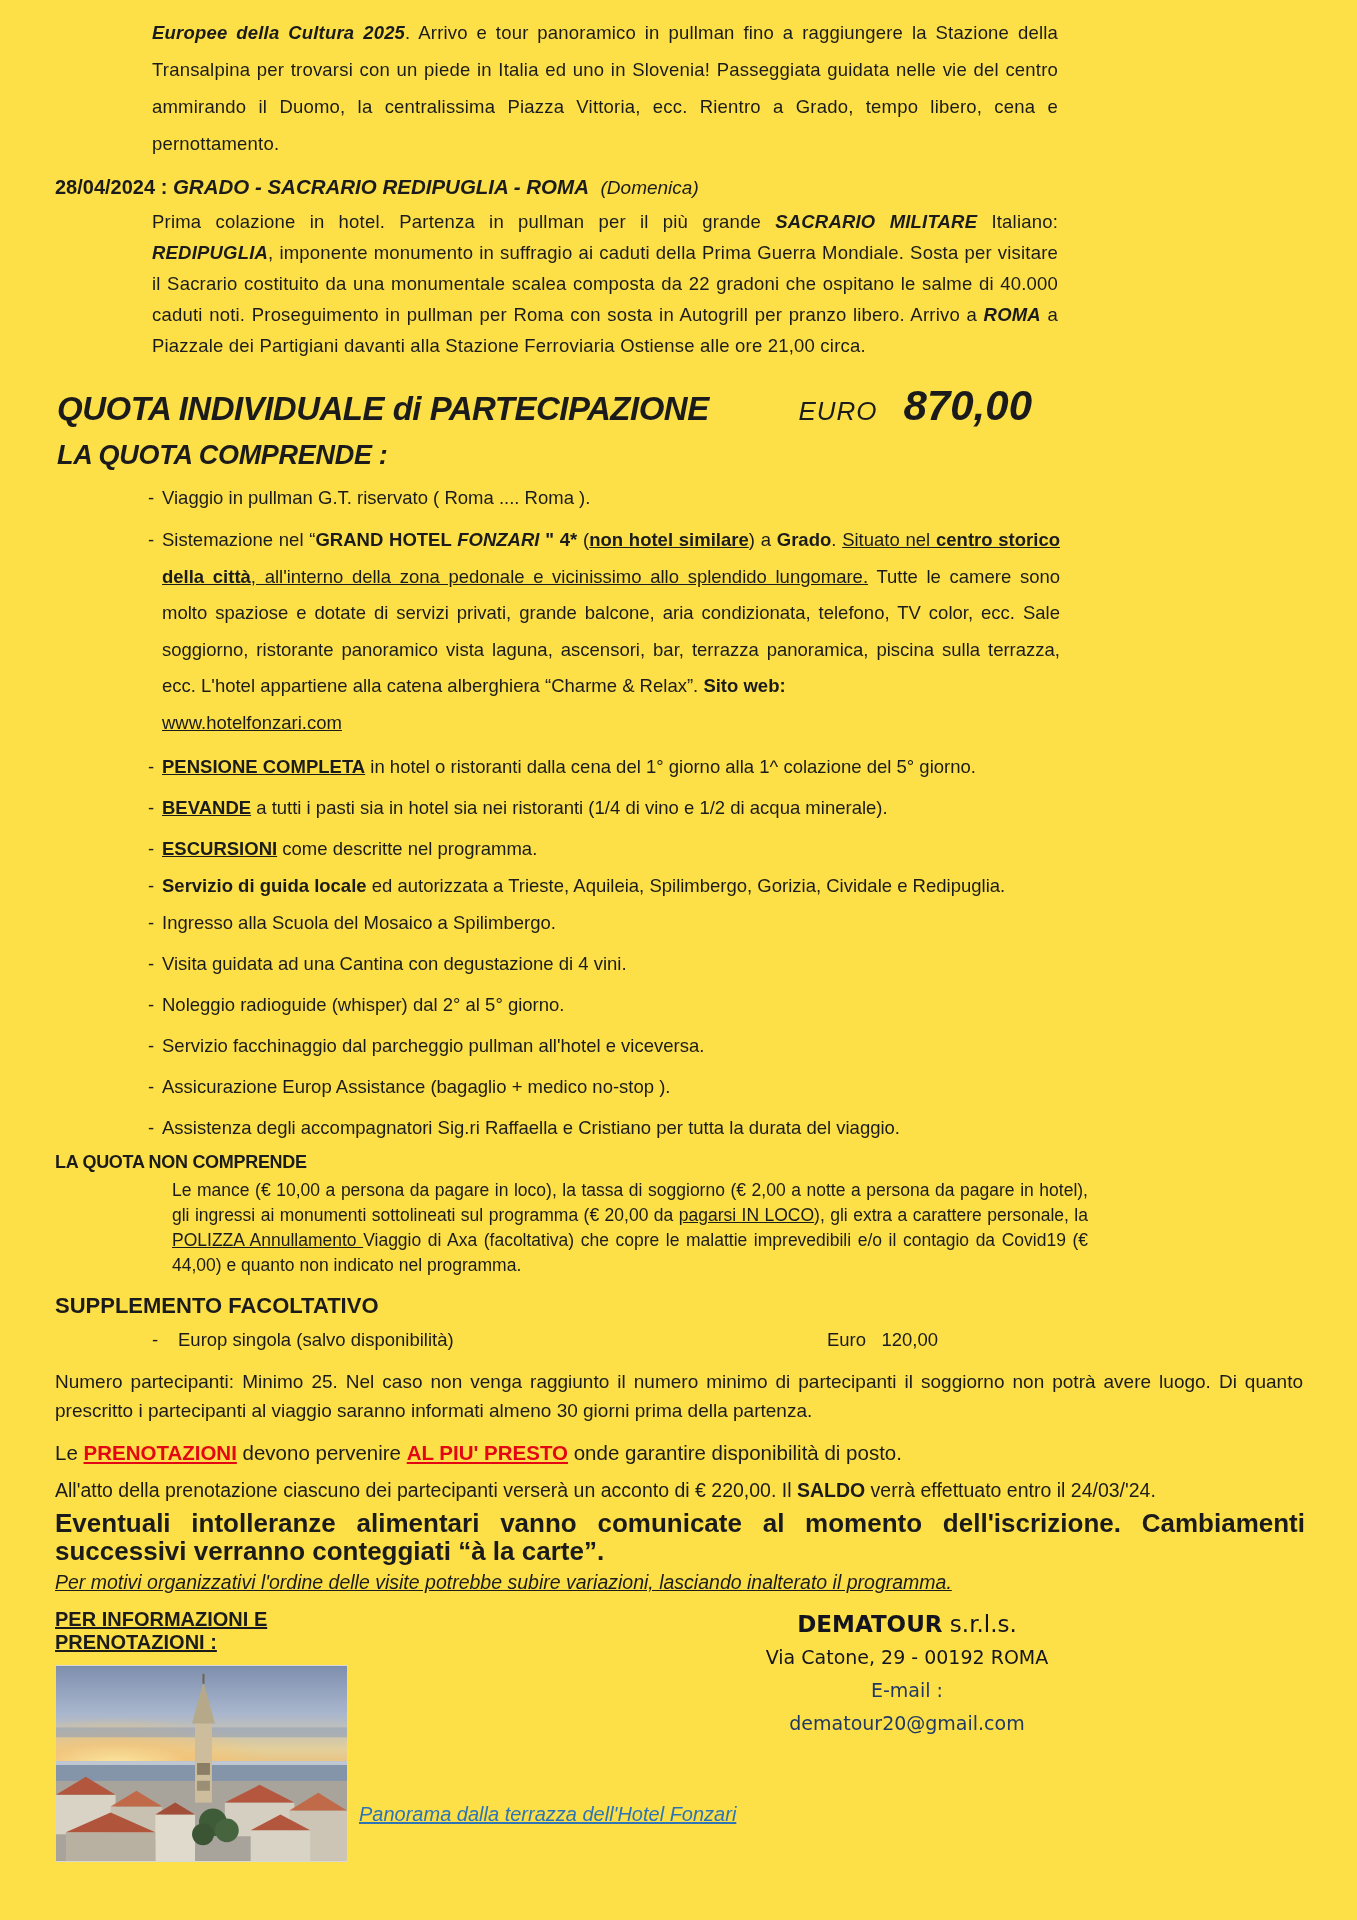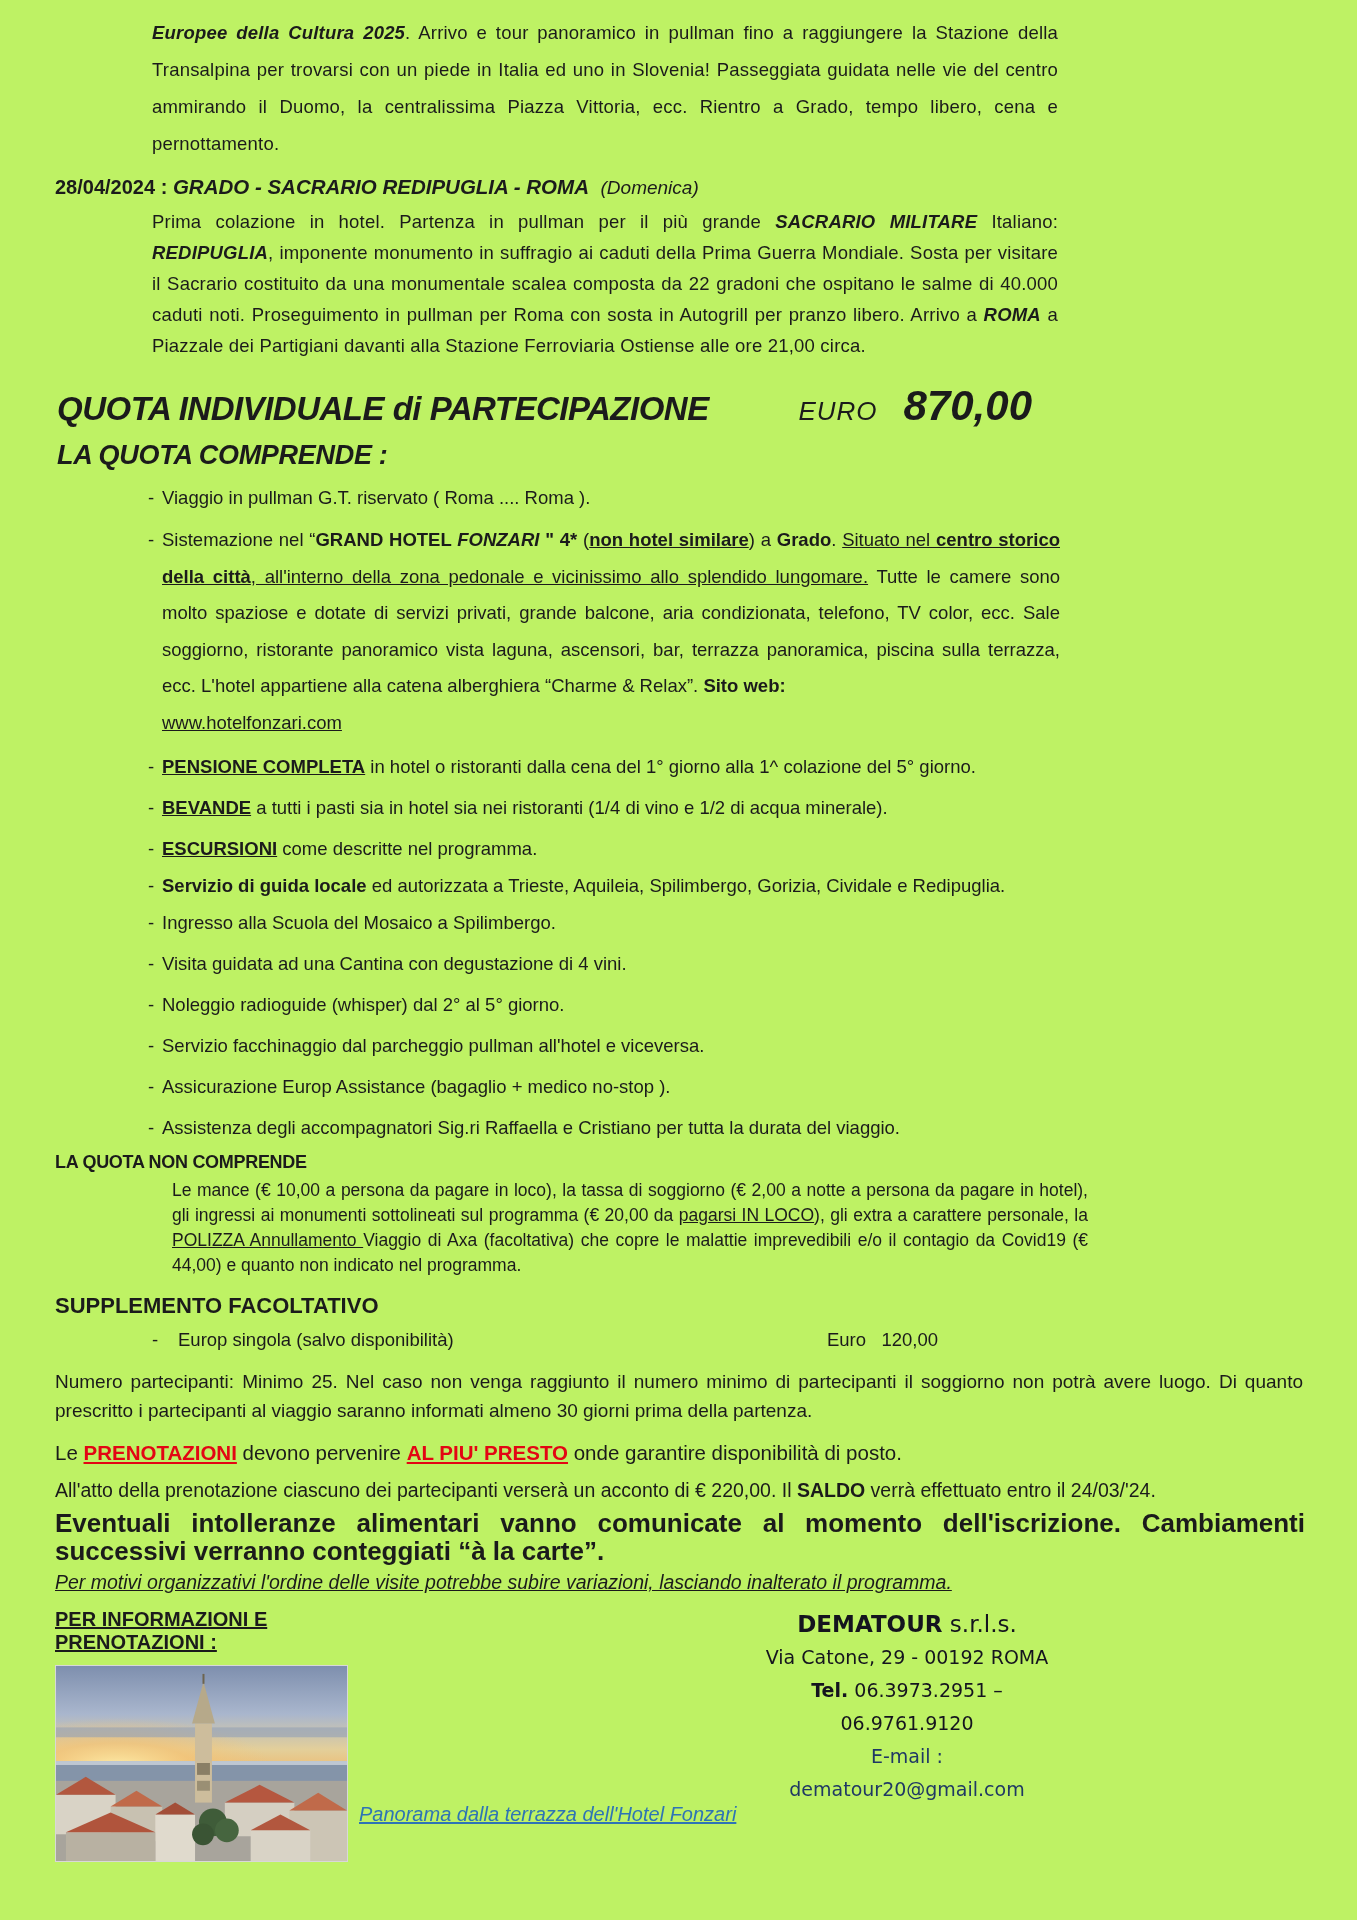--- a/index.html
+++ b/index.html
@@ -9,21 +9,21 @@
     --ink:#1b1b1b;
   }
   *{margin:0;padding:0;box-sizing:border-box;}
   html,body{background:#ffffff;}
   body{
     font-family:"Liberation Sans","DejaVu Sans",sans-serif;
     color:var(--ink);
     -webkit-font-smoothing:antialiased;
   }
   .page{
-    width:1357px;height:1920px;margin:0 auto;background:#bef264;
+    width:1357px;height:1920px;margin:0 auto;background:#fde047;
     padding-top:14px;overflow:hidden;position:relative;
   }
   .b{font-weight:bold}
   .i{font-style:italic}
   .u{text-decoration:underline}
   .red{color:var(--red)}
   .just{text-align:justify}
   .block{display:block}
 
   
@@ -308,23 +308,20 @@
 
     <div class="caption-col">
       <span class="photo-caption">Panorama dalla terrazza dell'Hotel Fonzari</span>
     </div>
 
     <div class="contact-col">
       <div class="company">
         <span class="b">DEMATOUR</span><span> s.r.l.s.</span>
       </div>
       <div>Via Catone, 29  -  00192 ROMA</div>
-      <div>
-        <span class="b">Tel.</span><span> 06.3973.2951 – 06.9761.9120</span>
-      </div>
       <div class="email-line">
         <span>E-mail : </span><span class="email">dematour20@gmail.com</span>
       </div>
     </div>
 
   </div>
 
 </div>
 
 </body></html>

